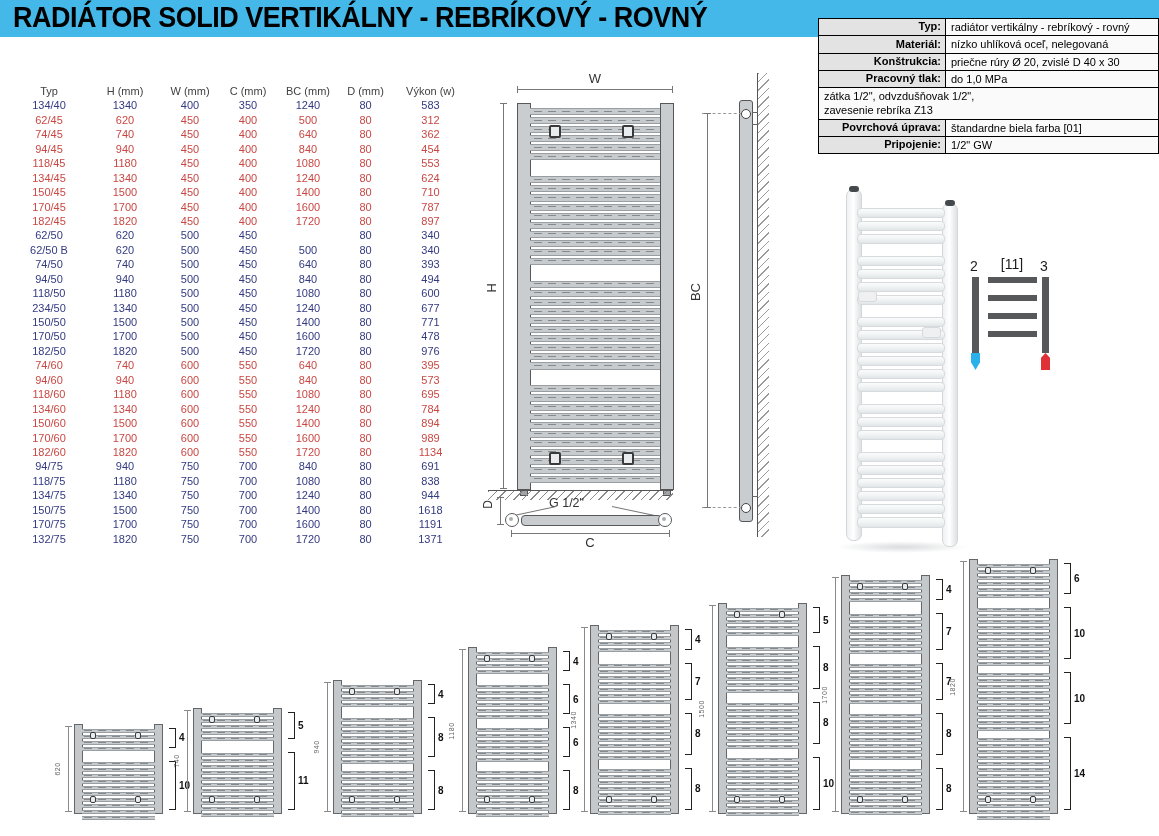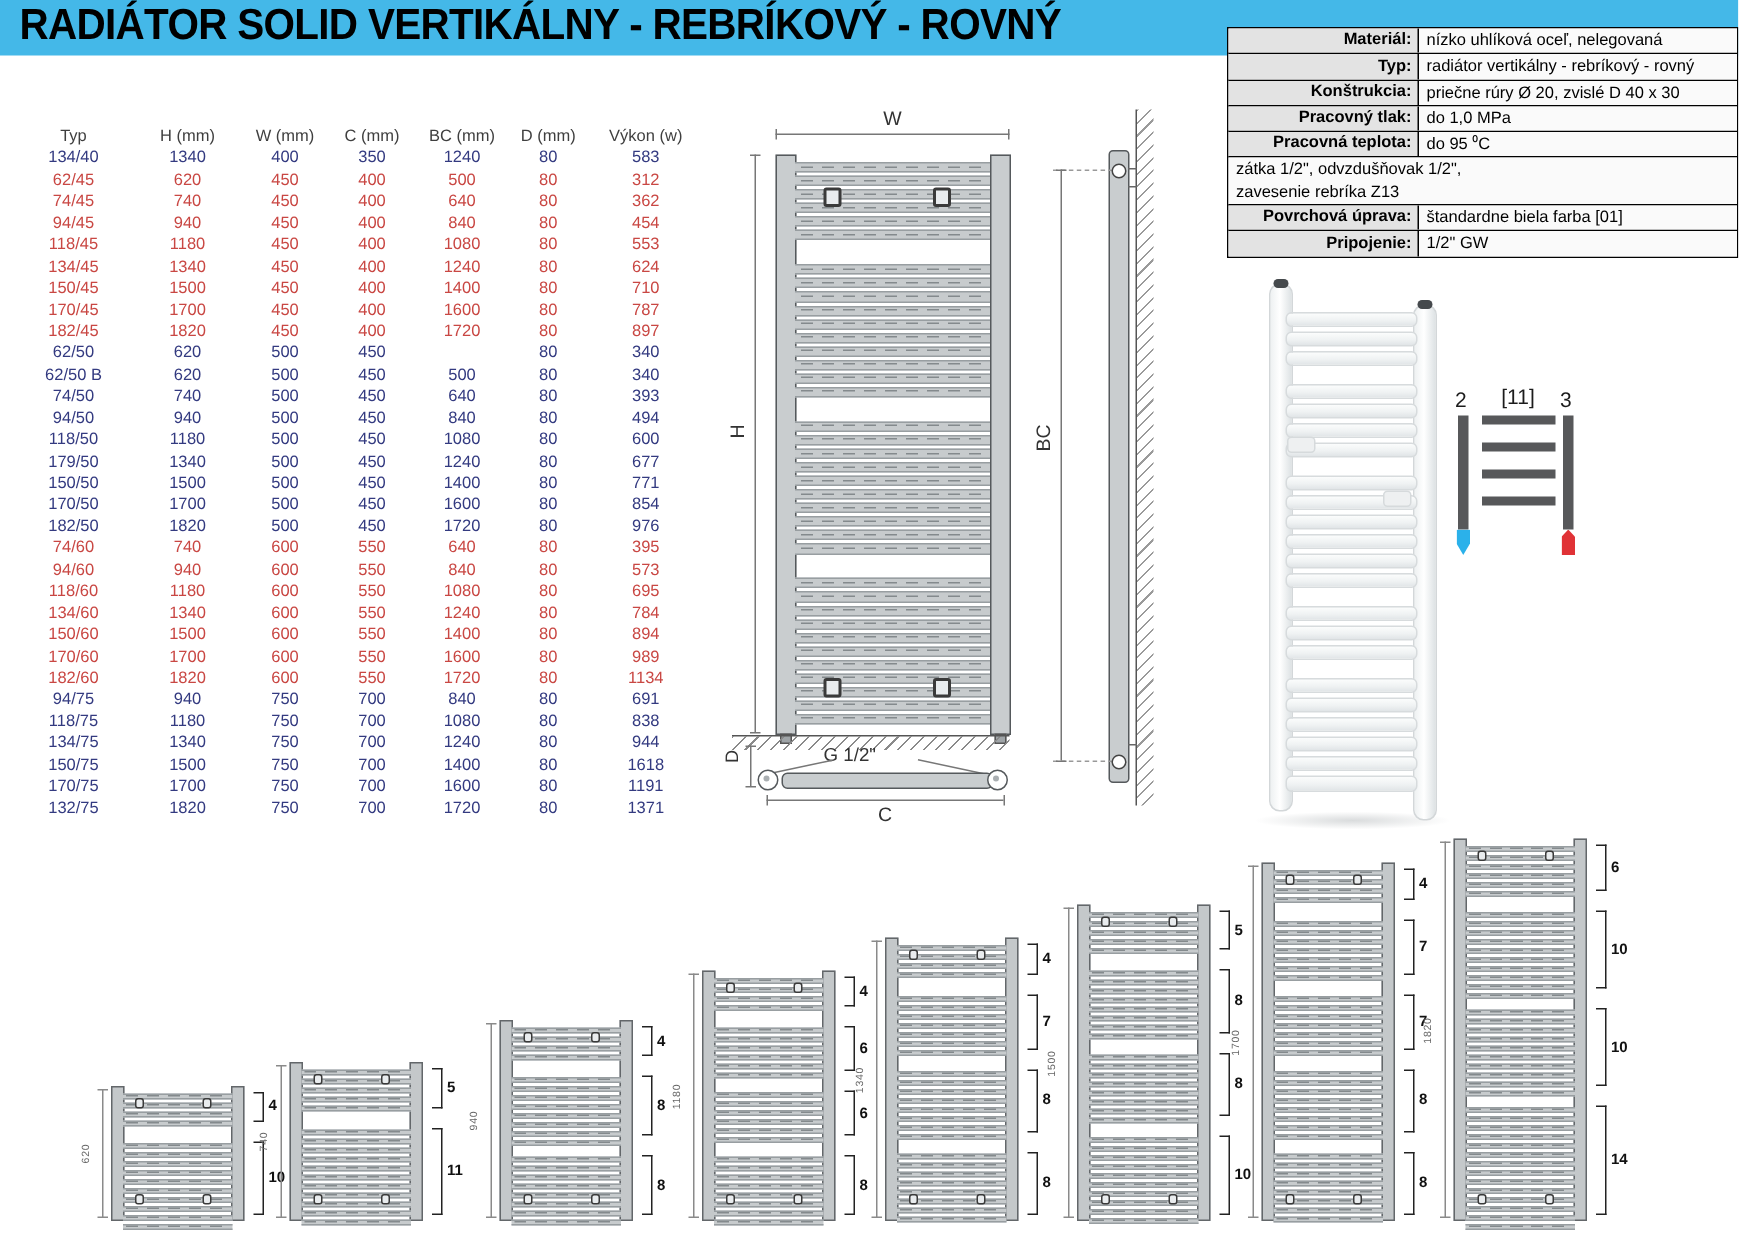--- a/index.html
+++ b/index.html
@@ -110,38 +110,34 @@
 <body>
 
 <div class="page">
 
   <div class="banner">
     <span class="banner-title">RADIÁTOR SOLID VERTIKÁLNY - REBRÍKOVÝ - ROVNÝ</span>
   </div>
 
   <div class="spec">
       <div class="srow">
+        <div class="slabel">Typ:</div>
+        <div class="svalue">radiátor vertikálny - rebríkový - rovný</div>
+      </div>
+      <div class="srow">
         <div class="slabel">Materiál:</div>
         <div class="svalue">nízko uhlíková oceľ, nelegovaná</div>
-      </div>
-      <div class="srow">
-        <div class="slabel">Typ:</div>
-        <div class="svalue">radiátor vertikálny - rebríkový - rovný</div>
       </div>
       <div class="srow">
         <div class="slabel">Konštrukcia:</div>
         <div class="svalue">priečne rúry Ø 20, zvislé D 40 x 30</div>
       </div>
       <div class="srow">
         <div class="slabel">Pracovný tlak:</div>
         <div class="svalue">do 1,0 MPa</div>
-      </div>
-      <div class="srow">
-        <div class="slabel">Pracovná teplota:</div>
-        <div class="svalue">do 95 ⁰C</div>
       </div>
       <div class="srow">
         <div class="svalue">zátka 1/2", odvzdušňovak 1/2",
 zavesenie rebríka Z13</div>
       </div>
       <div class="srow">
         <div class="slabel">Povrchová úprava:</div>
         <div class="svalue">štandardne biela farba [01]</div>
       </div>
       <div class="srow">
@@ -249,41 +245,41 @@
       <div class="dcell blue">840</div>
       <div class="dcell blue">80</div>
       <div class="dcell blue">494</div>
       <div class="dcell blue">118/50</div>
       <div class="dcell blue">1180</div>
       <div class="dcell blue">500</div>
       <div class="dcell blue">450</div>
       <div class="dcell blue">1080</div>
       <div class="dcell blue">80</div>
       <div class="dcell blue">600</div>
-      <div class="dcell blue">179/50</div>
+      <div class="dcell blue">234/50</div>
       <div class="dcell blue">1340</div>
       <div class="dcell blue">500</div>
       <div class="dcell blue">450</div>
       <div class="dcell blue">1240</div>
       <div class="dcell blue">80</div>
       <div class="dcell blue">677</div>
       <div class="dcell blue">150/50</div>
       <div class="dcell blue">1500</div>
       <div class="dcell blue">500</div>
       <div class="dcell blue">450</div>
       <div class="dcell blue">1400</div>
       <div class="dcell blue">80</div>
       <div class="dcell blue">771</div>
       <div class="dcell blue">170/50</div>
       <div class="dcell blue">1700</div>
       <div class="dcell blue">500</div>
       <div class="dcell blue">450</div>
       <div class="dcell blue">1600</div>
       <div class="dcell blue">80</div>
-      <div class="dcell blue">854</div>
+      <div class="dcell blue">478</div>
       <div class="dcell blue">182/50</div>
       <div class="dcell blue">1820</div>
       <div class="dcell blue">500</div>
       <div class="dcell blue">450</div>
       <div class="dcell blue">1720</div>
       <div class="dcell blue">80</div>
       <div class="dcell blue">976</div>
       <div class="dcell red">74/60</div>
       <div class="dcell red">740</div>
       <div class="dcell red">600</div>

